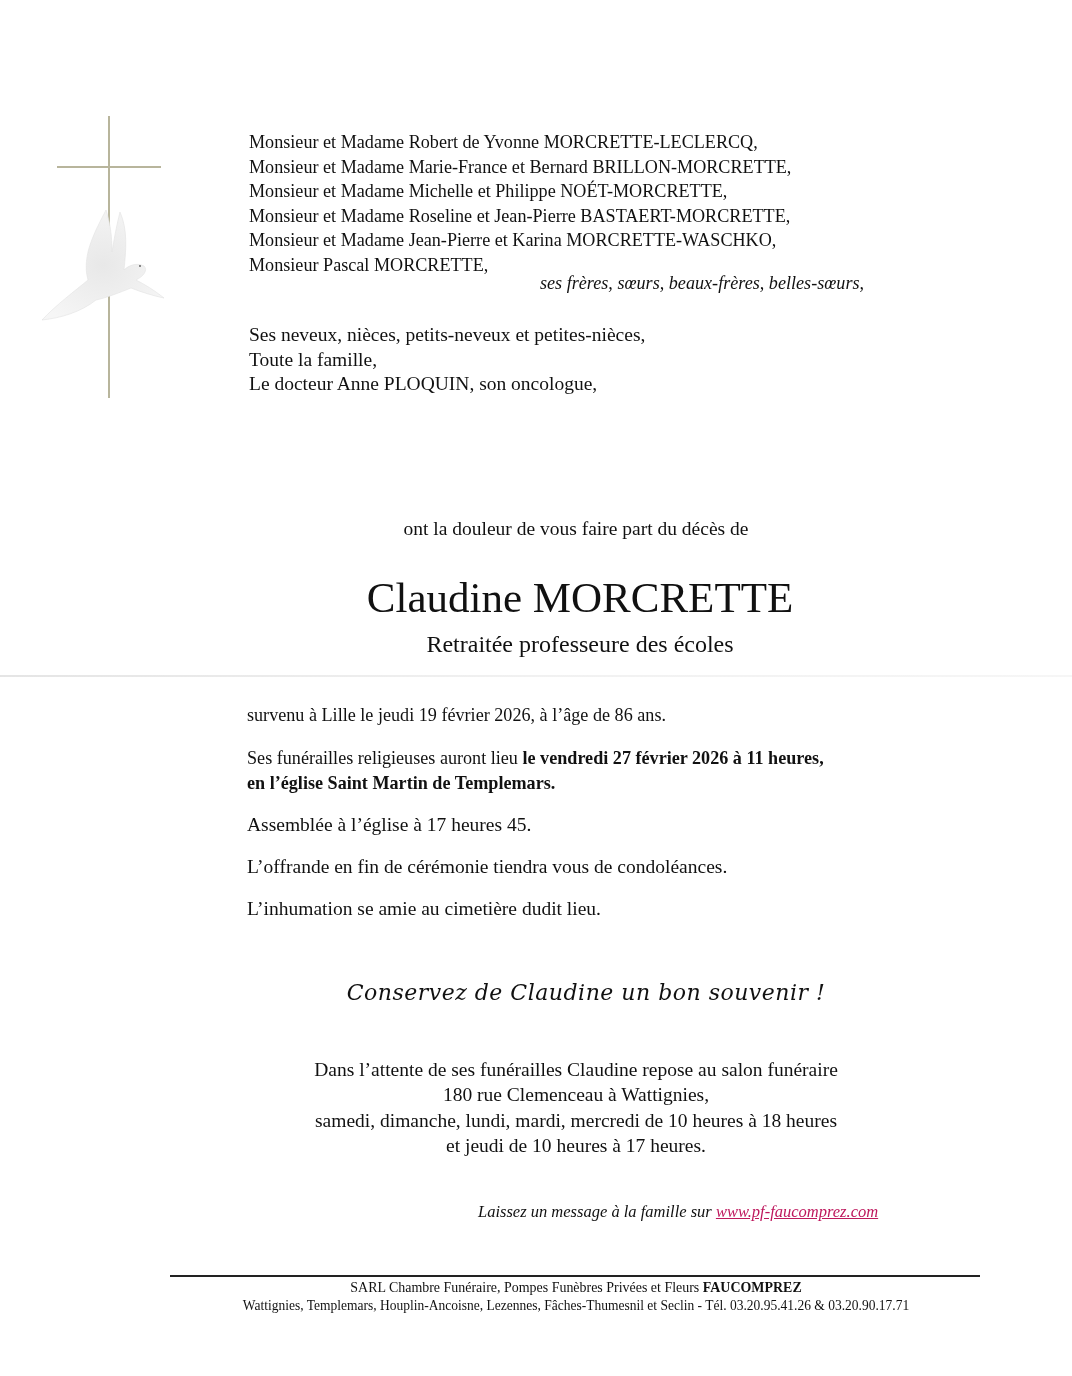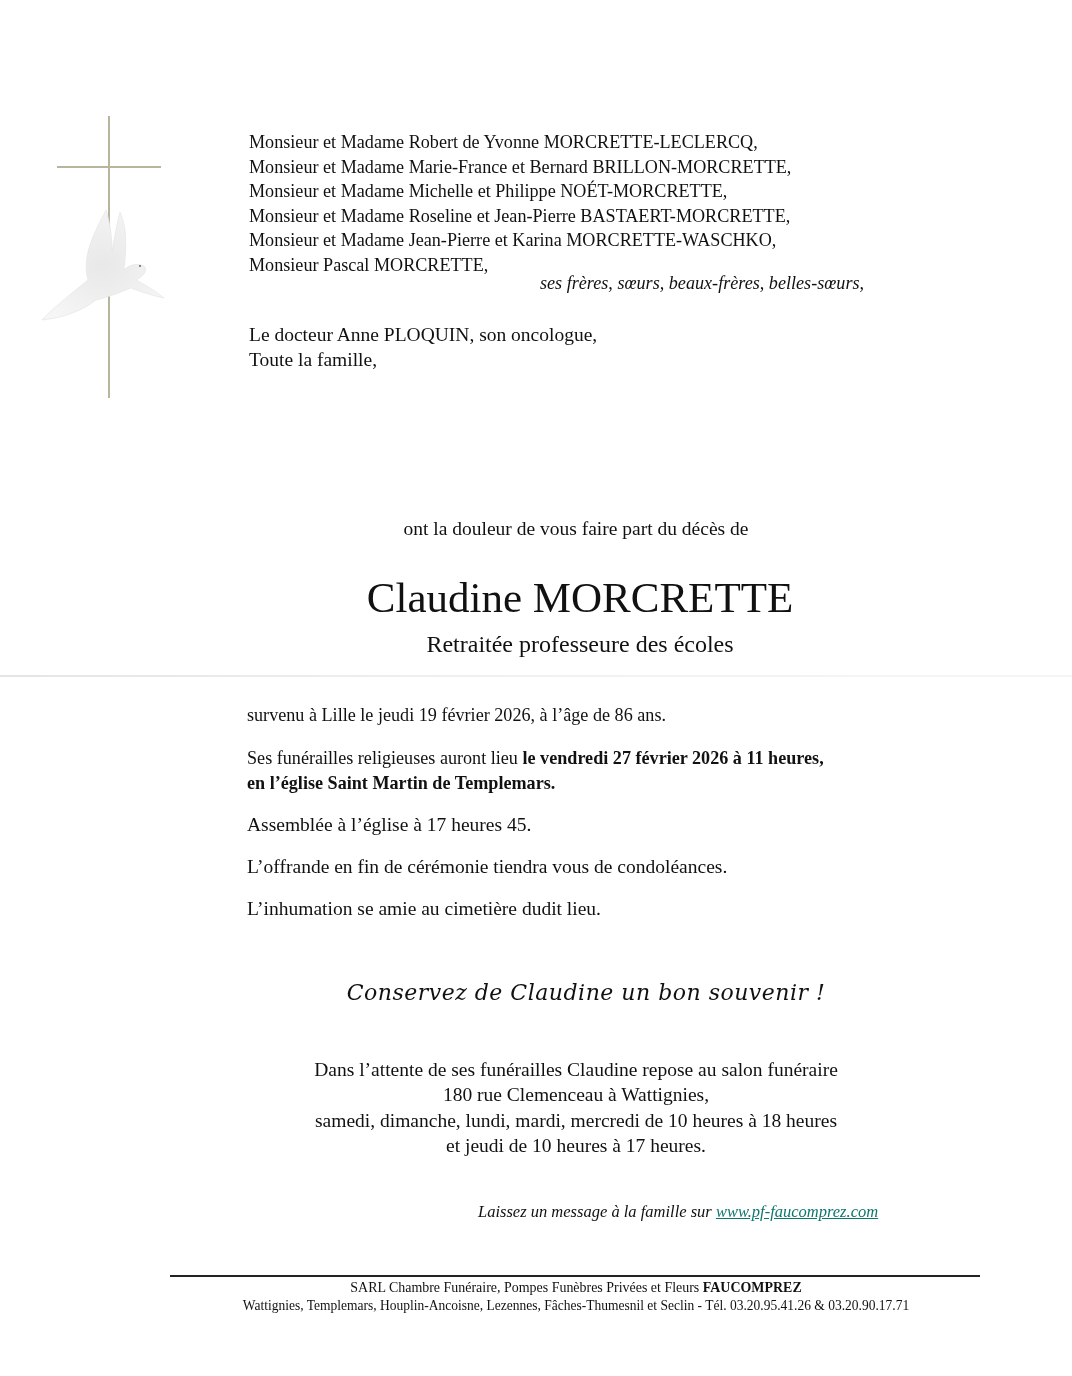--- a/index.html
+++ b/index.html
@@ -25,21 +25,21 @@
 
   .p { position: absolute; left: 247px; font-size: 19.5px; white-space: nowrap; transform-origin: left top; }
   .cond { transform: scaleX(0.93); }
   .bold { font-weight: bold; }
 
   .script { left: 0; width: 1172px; top: 980px; text-align: center; font-family: "DejaVu Serif", serif; font-style: italic; font-size: 22px; white-space: nowrap; letter-spacing: 0.5px; }
 
   .salon { left: 0; width: 1152px; top: 1057px; text-align: center; font-size: 19.5px; line-height: 25.3px; white-space: nowrap; }
 
   .message { left: 478px; top: 1202px; font-size: 16.5px; font-style: italic; white-space: nowrap; }
-  .message a { color: #0f766e; text-decoration: underline; }
+  .message a { color: #be185d; text-decoration: underline; }
 
   .footer-line { position: absolute; left: 170px; top: 1275px; width: 810px; height: 2px; background: #222; }
   .footer1 { left: 0; width: 1152px; top: 1279px; text-align: center; font-size: 15px; white-space: nowrap; transform: scaleX(0.93); transform-origin: 576px top; }
   .footer2 { left: 0; width: 1152px; top: 1297px; text-align: center; font-size: 15px; white-space: nowrap; transform: scaleX(0.9); transform-origin: 576px top; }
 </style>
 </head>
 <body>
 
 <div class="cross-v"></div>
 <div class="cross-h"></div>
@@ -58,22 +58,23 @@
   <div>Monsieur et Madame Robert de Yvonne MORCRETTE-LECLERCQ,</div>
   <div>Monsieur et Madame Marie-France et Bernard BRILLON-MORCRETTE,</div>
   <div>Monsieur et Madame Michelle et Philippe NOÉT-MORCRETTE,</div>
   <div>Monsieur et Madame Roseline et Jean-Pierre BASTAERT-MORCRETTE,</div>
   <div>Monsieur et Madame Jean-Pierre et Karina MORCRETTE-WASCHKO,</div>
   <div>Monsieur Pascal MORCRETTE,</div>
 </div>
 <div class="abs family-role">ses frères, sœurs, beaux-frères, belles-sœurs,</div>
 
 <div class="abs family2">
+  <div>Ses neveux, nièces, petits-neveux et petites-nièces,</div>
+  <div>Toute la famille,</div>
   <div>Le docteur Anne PLOQUIN, son oncologue,</div>
-  <div>Toute la famille,</div>
 </div>
 
 <div class="abs intro">ont la douleur de vous faire part du décès de</div>
 <div class="abs name">Claudine MORCRETTE</div>
 <div class="abs job">Retraitée professeure des écoles</div>
 
 <div class="fold"></div>
 
 <div class="p cond" style="top:704px">survenu à Lille le jeudi 19 février 2026, à l’âge de 86 ans.</div>
 <div class="p cond" style="top:747px">

